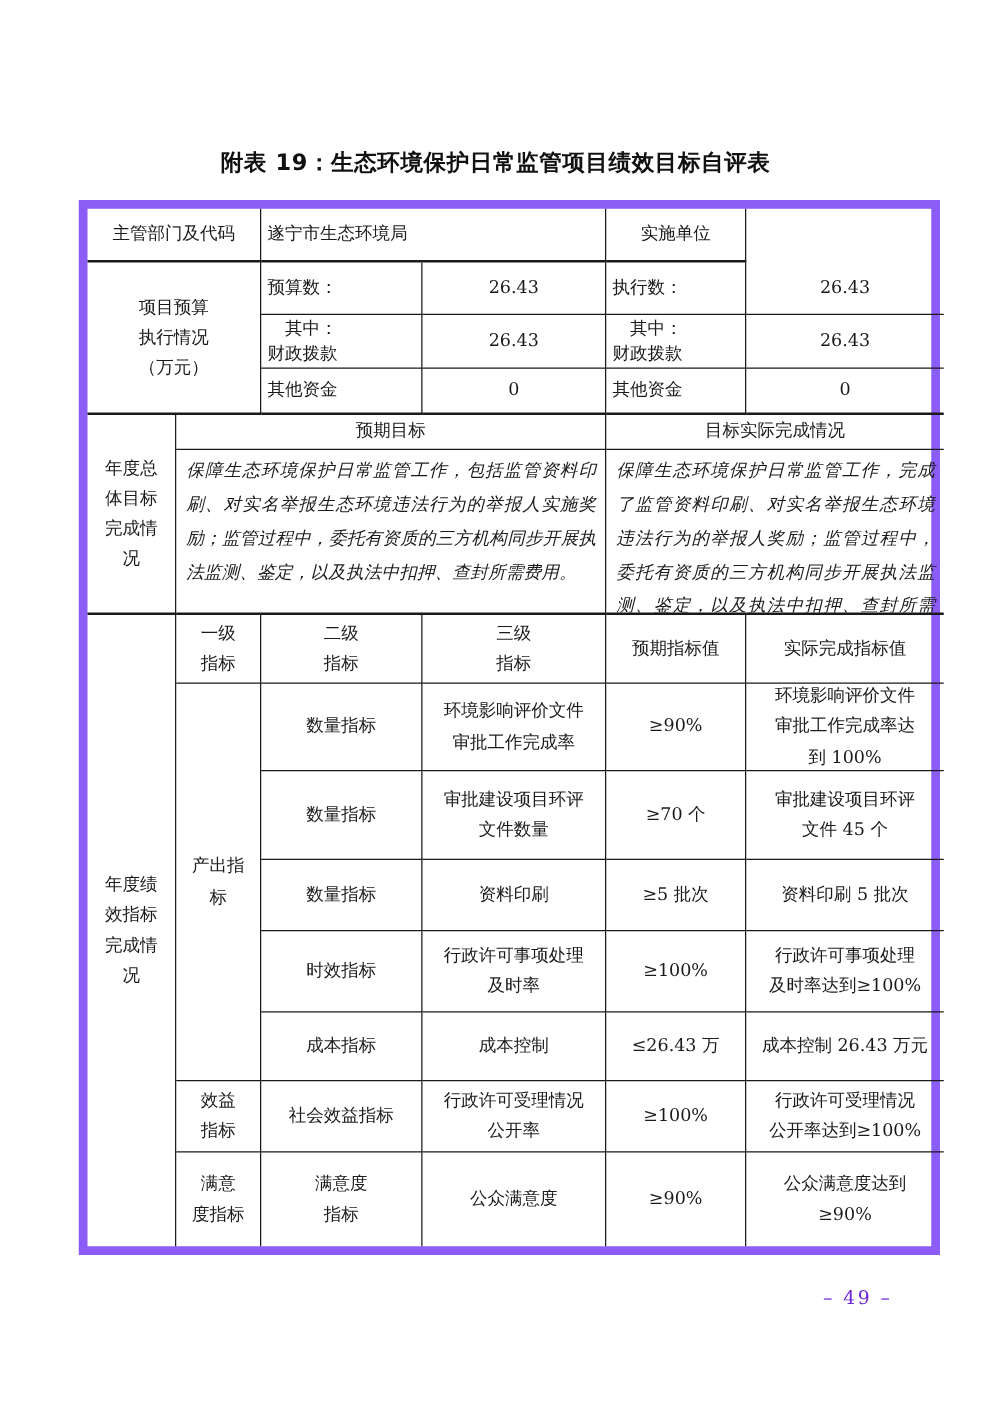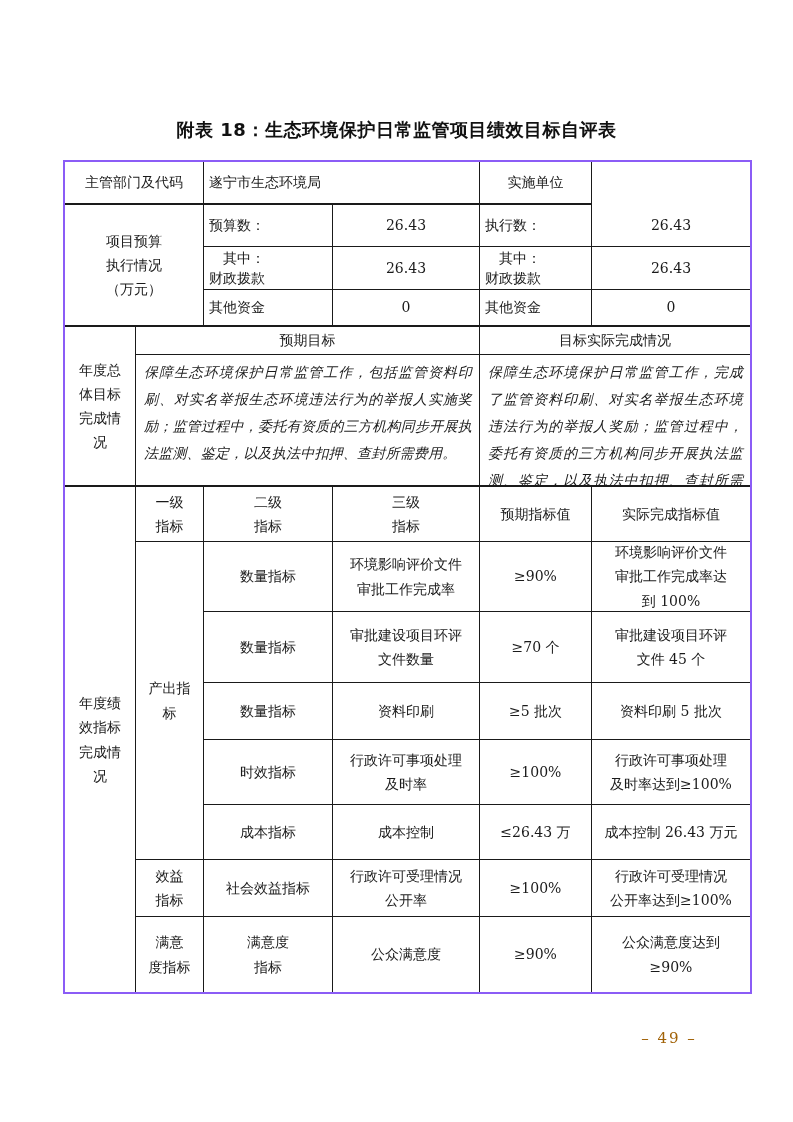--- a/index.html
+++ b/index.html
@@ -23,21 +23,21 @@
     font-weight: bold;
     font-size: 18px;
     letter-spacing: 0.5px;
     color: #111111;
   }
   .self-eval-table {
     position: absolute;
     left: 63px;
     top: 160px;
     width: 689px;
-    border: 2px solid #8b5cf6;
+    border: 7px solid #8b5cf6;
     display: grid;
     grid-template-columns: 71px 68px 129px 147px 112px 158px;
     grid-template-rows: 43px 42px 43px 37px 28px 132px 55px 70px 71px 57px 65px 55px 57px 75px;
     background: #ffffff;
   }
   .cell {
     border-right: 1px solid #1a1a1a;
     border-bottom: 1px solid #1a1a1a;
     display: flex;
     align-items: center;
@@ -71,21 +71,21 @@
     text-align: center;
     font-size: 15px;
     letter-spacing: 2px;
   }
 </style>
 </head>
 <body>
 
 <div class="page">
 
-  <div class="doc-title">附表 18：生态环境保护日常监管项目绩效目标自评表</div>
+  <div class="doc-title">附表 19：生态环境保护日常监管项目绩效目标自评表</div>
 
   <div class="self-eval-table">
 
     <div class="cell thickB" style="grid-area:1/1/2/3">主管部门及代码</div>
     <div class="cell thickB left" style="grid-area:1/3/2/5">遂宁市生态环境局</div>
     <div class="cell thickB" style="grid-area:1/5/2/6">实施单位</div>
 
     <div class="cell thickB" style="grid-area:2/1/5/3">项目预算
 执行情况
 （万元）</div>
@@ -176,15 +176,15 @@
 度指标</div>
     <div class="cell noB" style="grid-area:14/3/15/4">满意度
 指标</div>
     <div class="cell noB" style="grid-area:14/4/15/5">公众满意度</div>
     <div class="cell noB" style="grid-area:14/5/15/6">≥90%</div>
     <div class="cell noB noR" style="grid-area:14/6/15/7">公众满意度达到
 ≥90%</div>
 
   </div>
 
-  <div class="page-number" style="color: #a16207;">– 49 –</div>
+  <div class="page-number" style="color: #6d28d9; text-align: right;">– 49 –</div>
 
 </div>
 
 </body></html>

